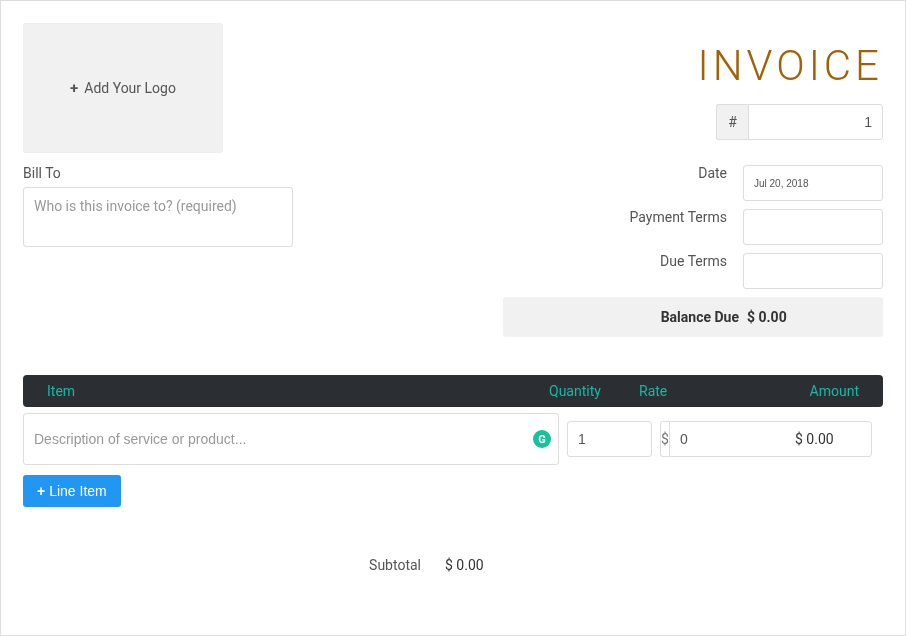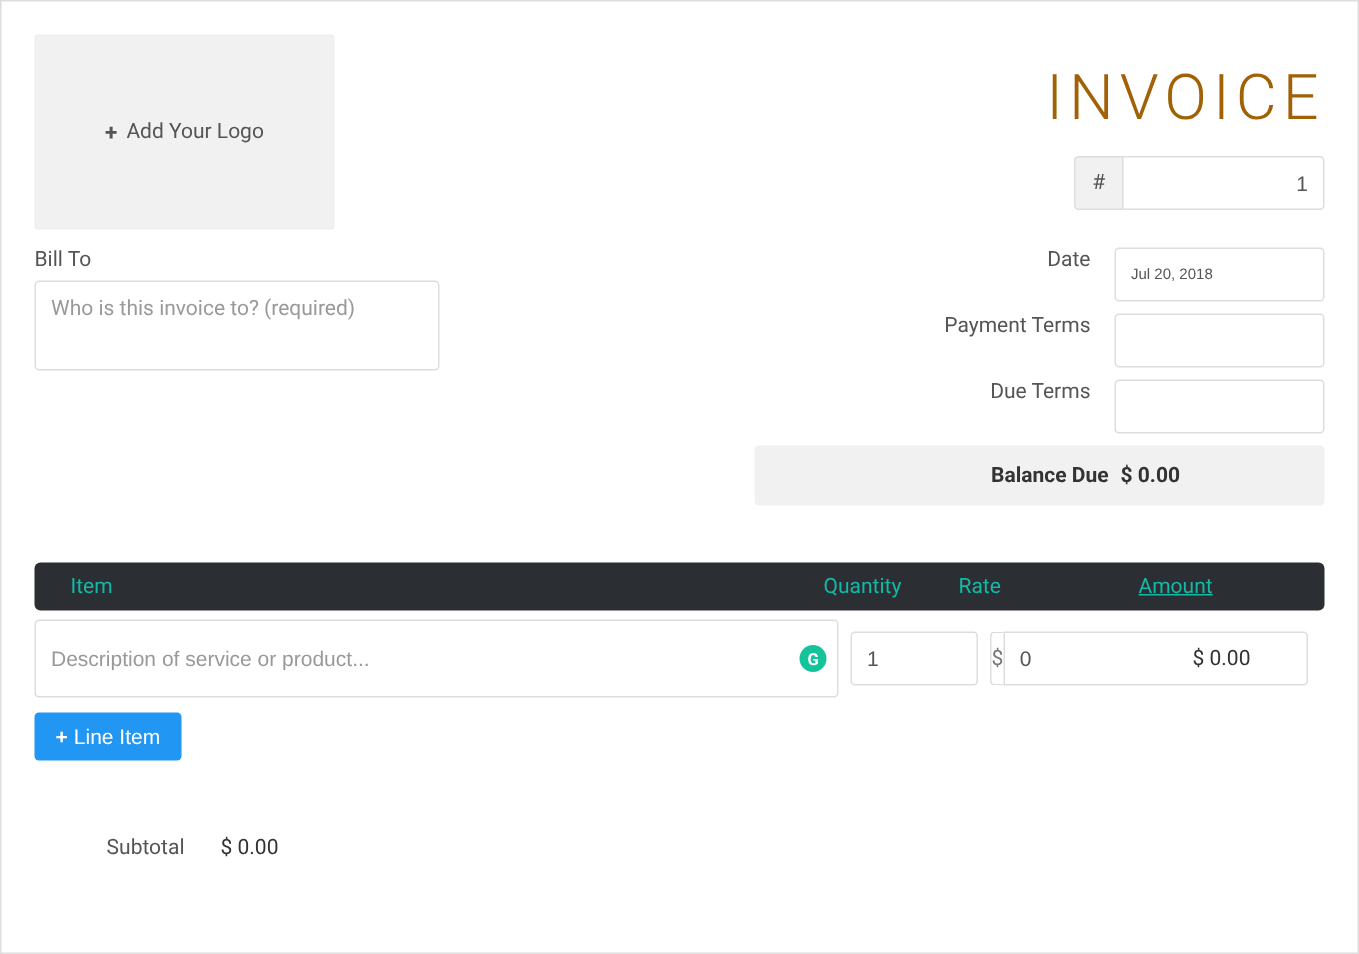--- a/index.html
+++ b/index.html
@@ -119,21 +119,21 @@
       background: #2b2f33;
       color: #14b8a6;
       display: flex;
       border-radius: 4px;
       padding: 8px 24px;
       font-size: 14px;
     }
     .col-item { flex: 1; }
     .col-qty { width: 90px; text-align: left; }
     .col-rate { width: 120px; text-align: left; }
-    .col-amount { width: 100px; text-align: left; text-decoration: underline; }
+    .col-amount { width: 100px; text-align: right; }
     .table-row { display: flex; align-items: center; padding: 6px 0; gap: 8px; }
     .item-desc {
       flex: 1;
       height: 52px;
       border: 1px solid #ddd;
       border-radius: 3px;
       padding: 0 10px;
       font-size: 14px;
       color: #555;
       position: relative;
@@ -178,21 +178,21 @@
       border: none;
       padding: 8px 14px;
       border-radius: 3px;
       font-size: 14px;
       cursor: pointer;
       display:inline-flex; align-items:center;
       margin-top: 4px;
     }
     .add-line-btn .plus { font-weight:bold; margin-right:4px; }
     .totals-block { margin-top: 50px; }
-    .totals-row { display:flex; align-items:center; justify-content:flex-start; margin-bottom: 10px; }
+    .totals-row { display:flex; align-items:center; justify-content:center; margin-bottom: 10px; }
     .totals-label { color:#555; margin-right: 24px; width: 100px; text-align:right; }
     .totals-val { width: 140px; color:#333; }
   </style>
 </head>
 <body>
 
 <div class="page">
 
   <div class="top-row">
     <div class="logo-box">

